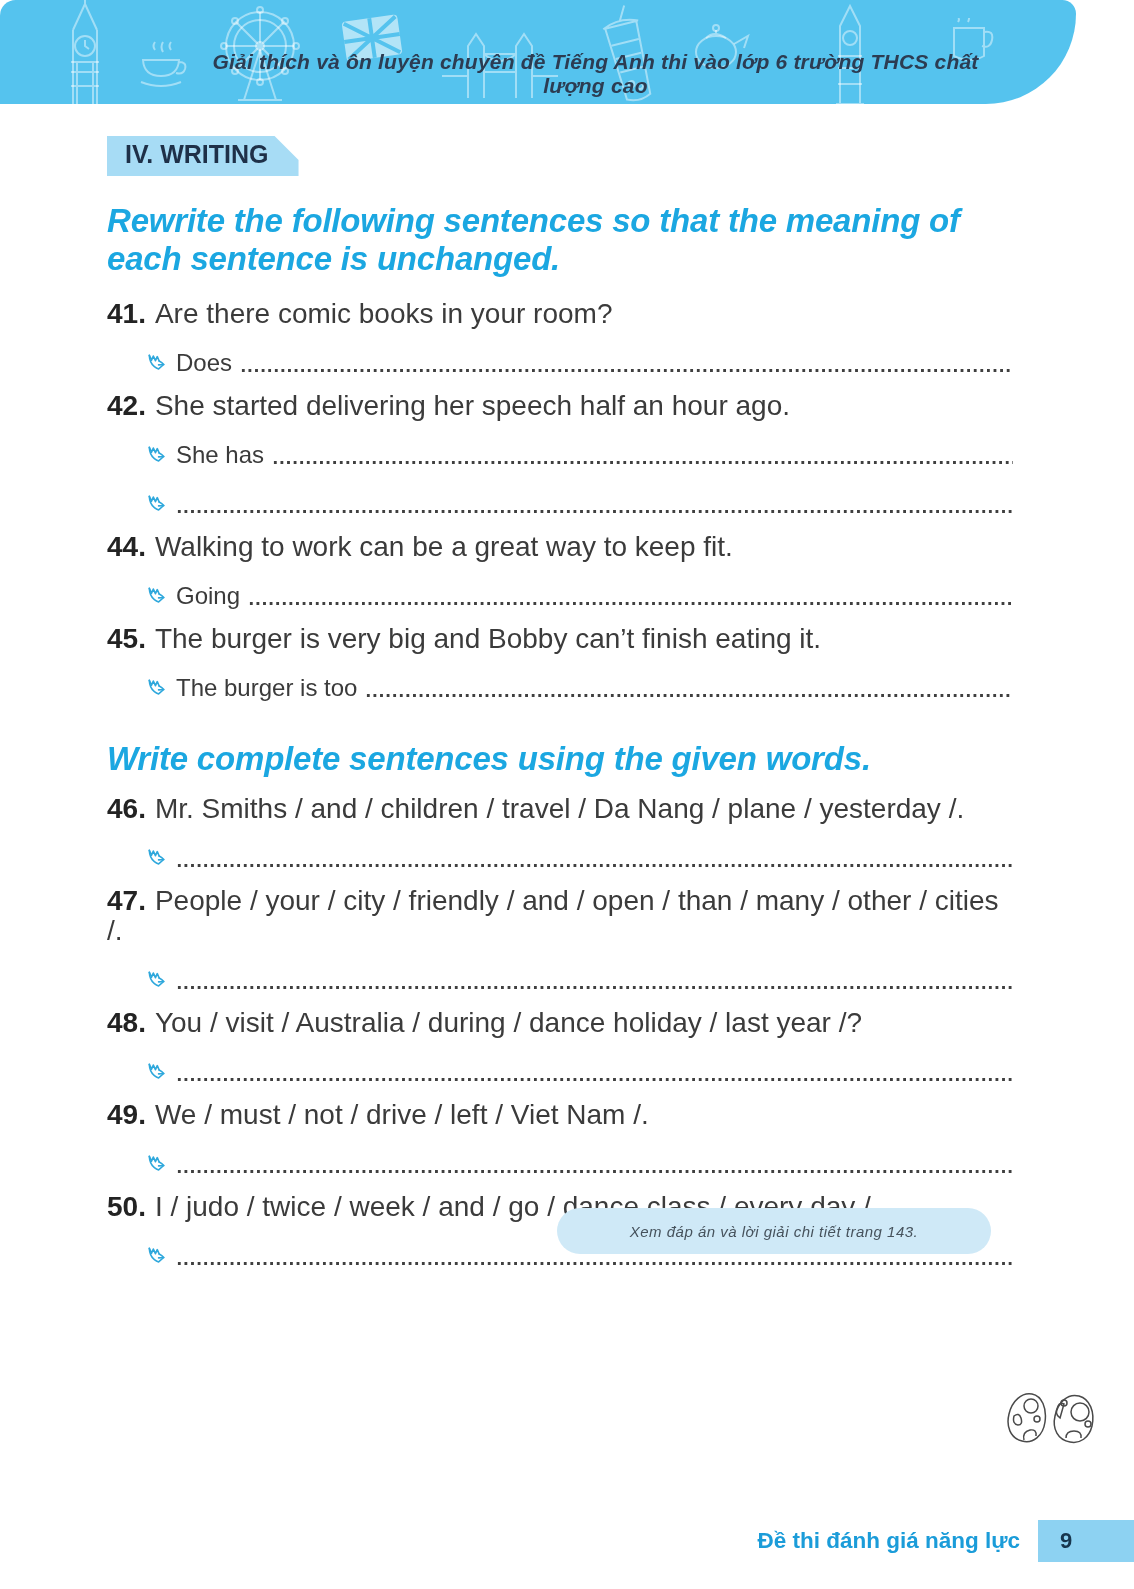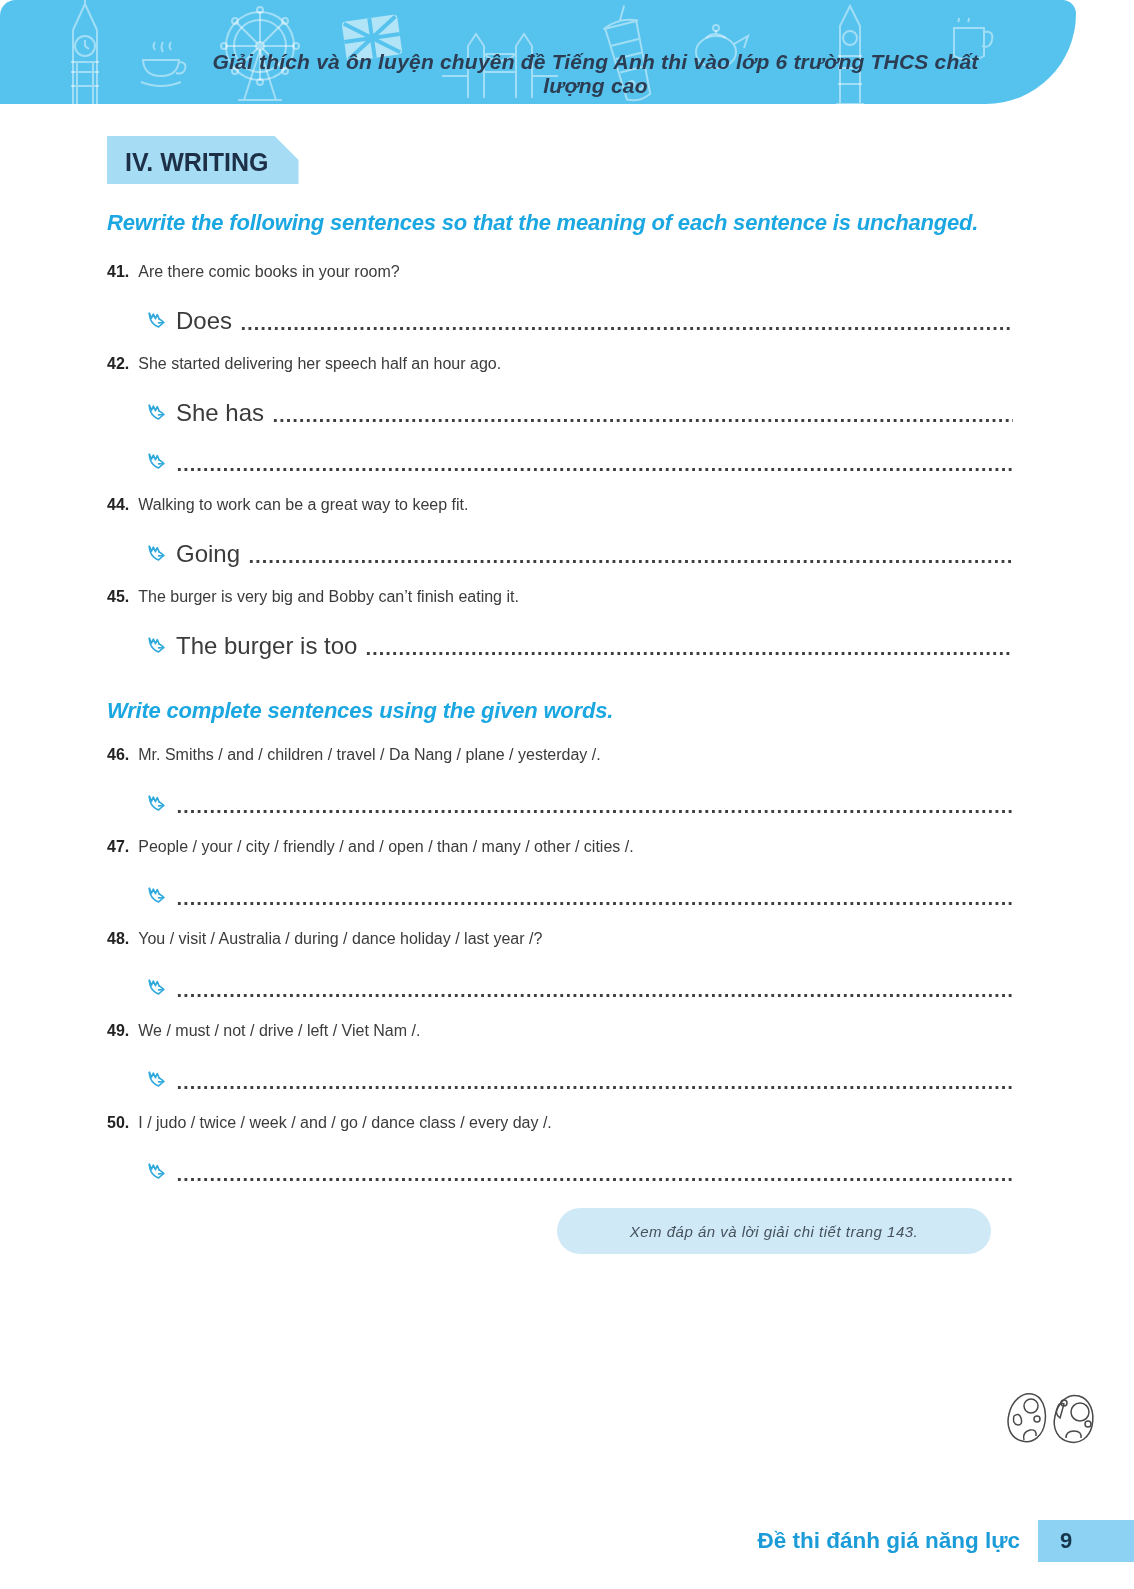--- a/index.html
+++ b/index.html
@@ -25,32 +25,32 @@
     letter-spacing:.2px;
   }
 
   
   .content { position:absolute; top:104px; left:107px; width:906px; }
 
   .section-tab {
     display:inline-block; margin-top:32px;
     background:#a7dcf5; color:#1e3048;
     font-size:25px; font-weight:bold;
-    padding:12px 30px 7px 18px;
+    padding:4px 30px 7px 18px;
     clip-path:polygon(0 0, calc(100% - 24px) 0, 100% 24px, 100% 100%, 0 100%);
     text-align:center;
   }
 
   .instruction {
-    margin-top:26px; font-size:22px; font-weight:bold; font-style:italic;
+    margin-top:26px; font-size:33px; font-weight:bold; font-style:italic;
     color:#1ba7e1; letter-spacing:-.2px;
   }
   .instruction.second { margin-top:37px; }
 
-  .q-row { margin-top:13px; font-size:16px; line-height:30px; }
+  .q-row { margin-top:13px; font-size:28px; line-height:30px; }
   .q-row.first { margin-top:21px; }
   .q-num { font-weight:bold; color:#232323; margin-right:9px; }
   .q-text { color:#3b3b3b; }
 
   .a-row {
     margin-top:19px; margin-left:38px; height:30px;
     display:flex; align-items:flex-end;
   }
   .hand { width:23px; height:23px; color:#2fa8dc; flex:0 0 auto; margin-bottom:2px; margin-right:8px; }
   .hand svg { width:100%; height:100%; fill:none; stroke:currentColor; stroke-width:1.7;

